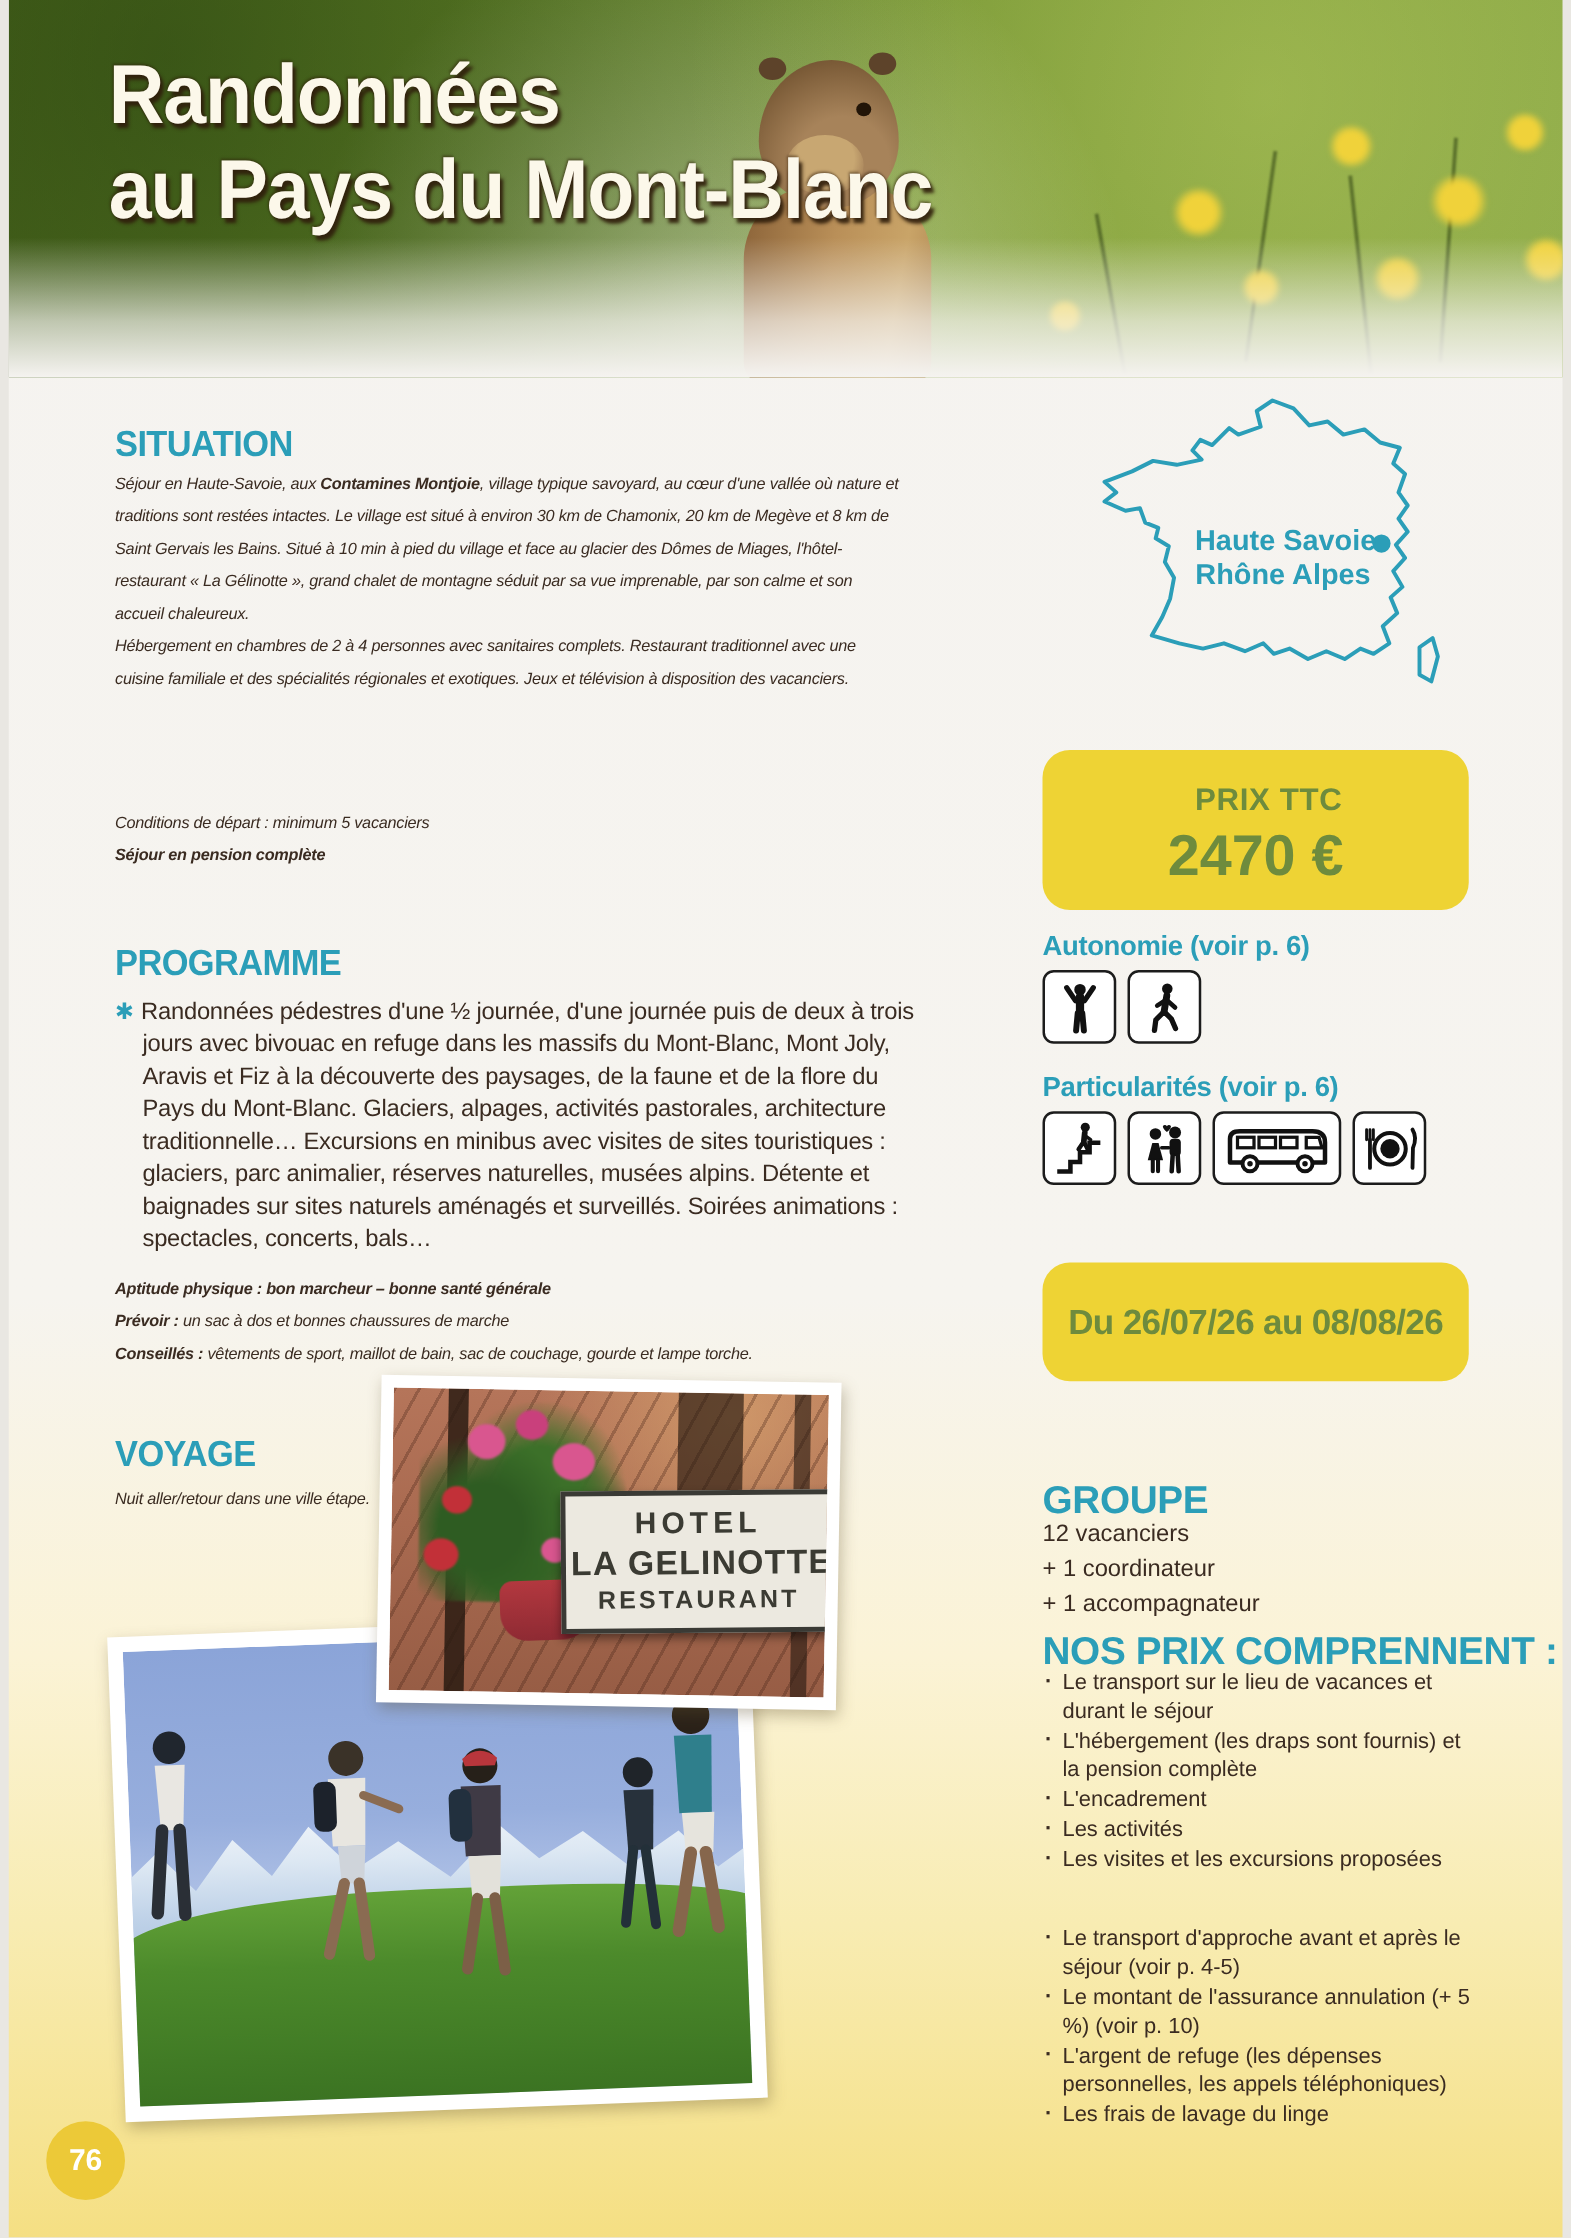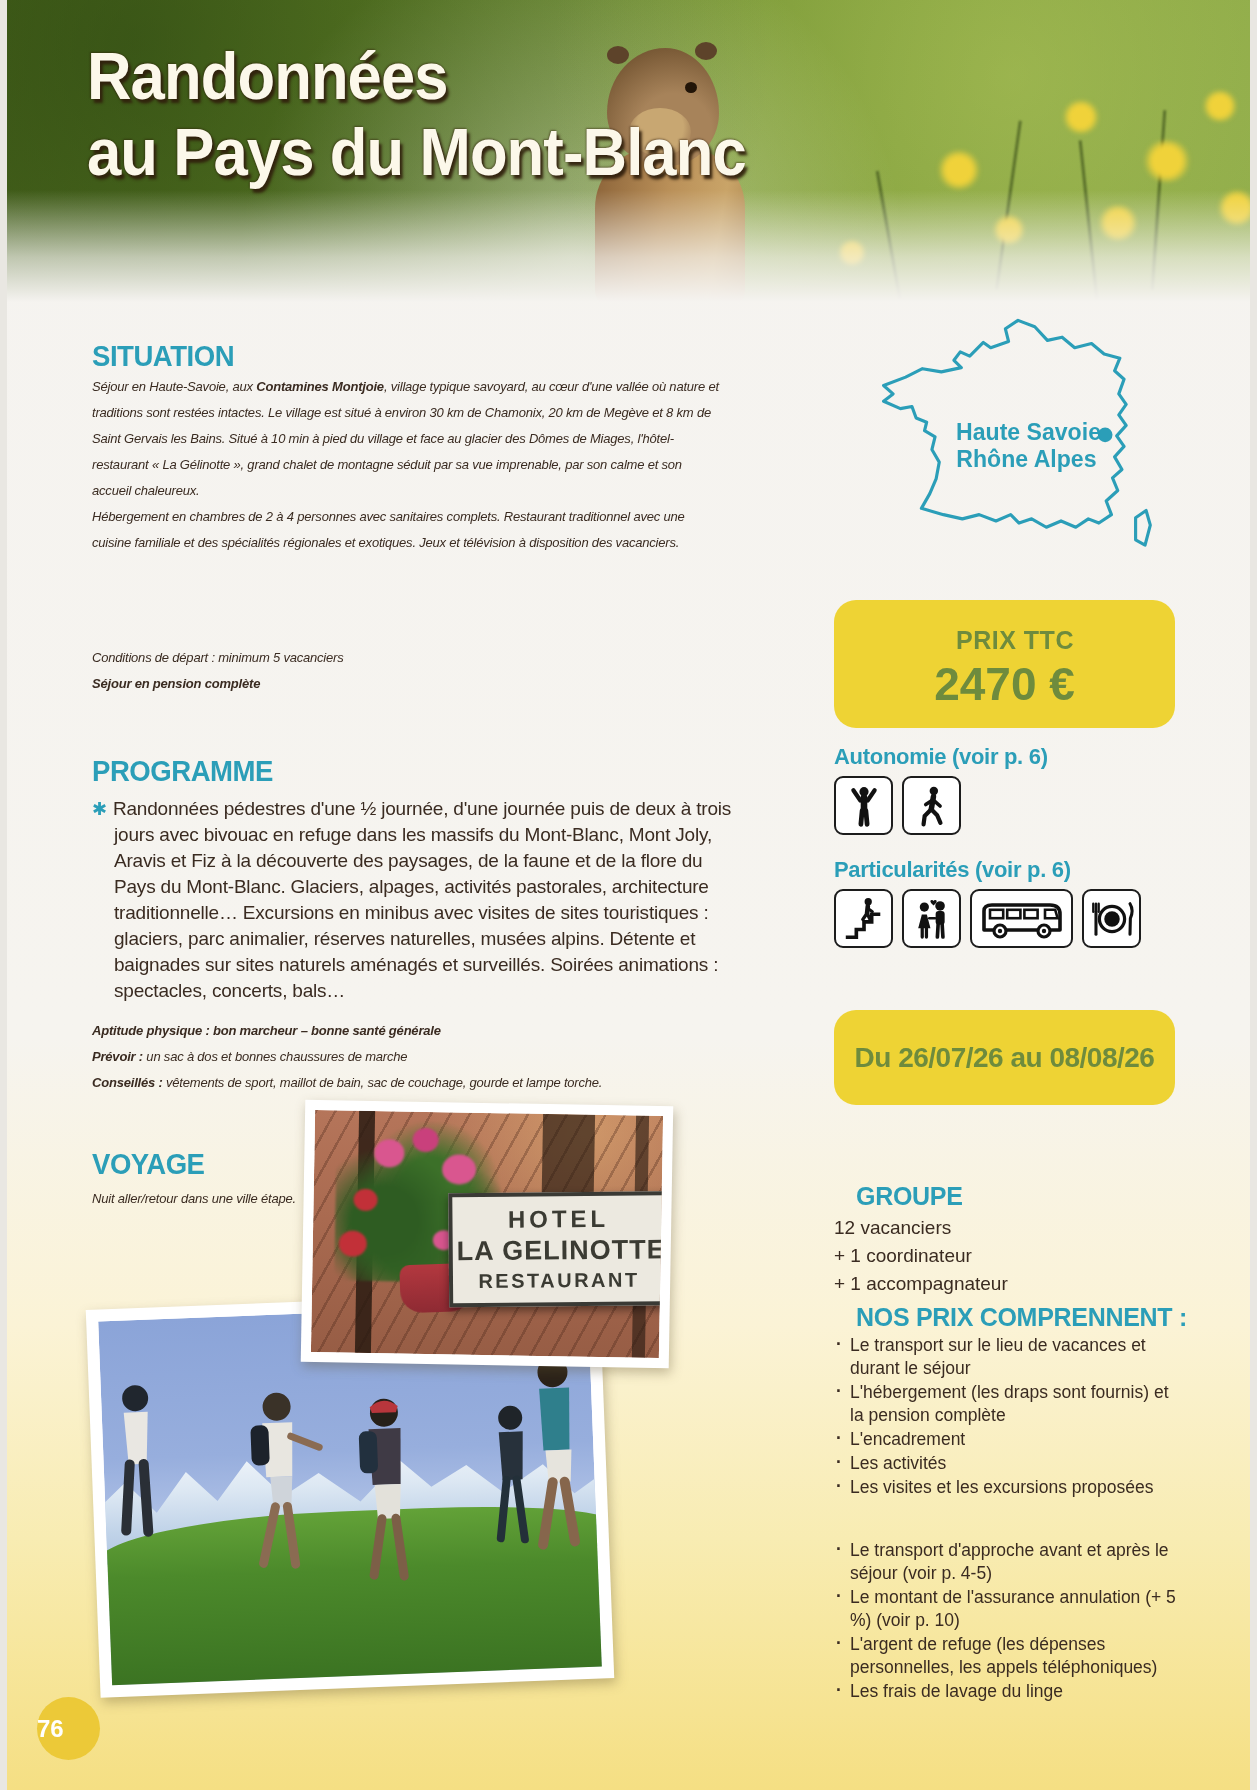--- a/index.html
+++ b/index.html
@@ -51,21 +51,21 @@
   .price-box { top:600px; height:128px; }
   .price-label { font-size:25px; letter-spacing:.5px; margin-top:26px;margin-left:21px; }
   .price-value { font-size:46px; letter-spacing:0; margin-top:2px; }
   .date-box { top:972px; height:95px;margin-top:38px; }
   .date-text { font-size:28px; line-height:95px; letter-spacing:-.5px; }
   .mini-h { position:absolute; left:827px; font-size:22px; letter-spacing:-.3px; }
   .icon-row { position:absolute; left:827px; display:flex; gap:9px; }
   .icon-box { width:59px; height:59px; background:#fff; border:2px solid #1c1c1c; border-radius:9px;
     display:flex; align-items:center; justify-content:center; }
   .icon-box.wide { width:103px; }
-  .rc-h { position:absolute; left:849px; font-size:25px; letter-spacing:-.3px; }
+  .rc-h { position:absolute; left:827px; font-size:31px; letter-spacing:-.3px; }
   .rc-lines { position:absolute; left:827px; font-size:19px; line-height:28px; }
   .rc-list { position:absolute; left:827px; width:345px; list-style:none; font-size:17.5px; line-height:23px; }
   .rc-list li { padding-left:16px; position:relative; margin-bottom:1px; }
   .rc-list li::before { content:"·"; position:absolute; left:2px; top:-1px; font-weight:bold; }
   
   .prog-item { position:absolute; left:85px; width:640px; font-size:19px; line-height:26px; letter-spacing:-.2px; }
   .prog-item .ast { color:#2b9eb8; margin-right:6px; font-size:18px; }
   .prog-item .txt-ind { display:block; padding-left:22px; text-indent:-22px; }
   
   .photo { position:absolute; background:#fff; box-shadow:2px 5px 12px rgba(95,80,45,.35); }
@@ -97,21 +97,21 @@
   .mountains { position:absolute; left:-10px; right:-10px; top:34%; height:33%;
     background:linear-gradient(180deg,#f6f9fc 0%, #dde8f3 40%, #bfd2e8 75%, #b0c6e0 100%);
     clip-path:polygon(0 55%,6% 32%,12% 58%,18% 25%,24% 50%,30% 18%,37% 48%,44% 30%,52% 55%,60% 22%,66% 45%,73% 28%,80% 52%,88% 30%,94% 55%,100% 38%,100% 100%,0 100%); }
   .grass { position:absolute; left:-12px; right:-12px; bottom:-2px; height:46%;
     background:linear-gradient(180deg,#63a238 0%, #4c8a2b 35%, #3b7322 100%);
     border-radius:48% 36% 0 0 / 26% 12% 0 0; }
   .hiker-svg { position:absolute; inset:0; }
   
   .page-num { position:absolute; left:30px; top:1697px; width:63px; height:63px; border-radius:50%;
     background:#ecc938; color:#fff; font-weight:bold; font-size:24px;
-    display:flex; align-items:center; justify-content:flex-start; }
+    display:flex; align-items:center; justify-content:center; }
 </style>
 </head>
 <body>
 
 <div class="page">
 
   <div class="header">
     <div class="header-bg"></div>
     <div class="stem" style="left:1000px;top:120px;height:170px;transform:rotate(8deg)"></div>
     <div class="stem" style="left:1080px;top:140px;height:160px;transform:rotate(-6deg)"></div>

